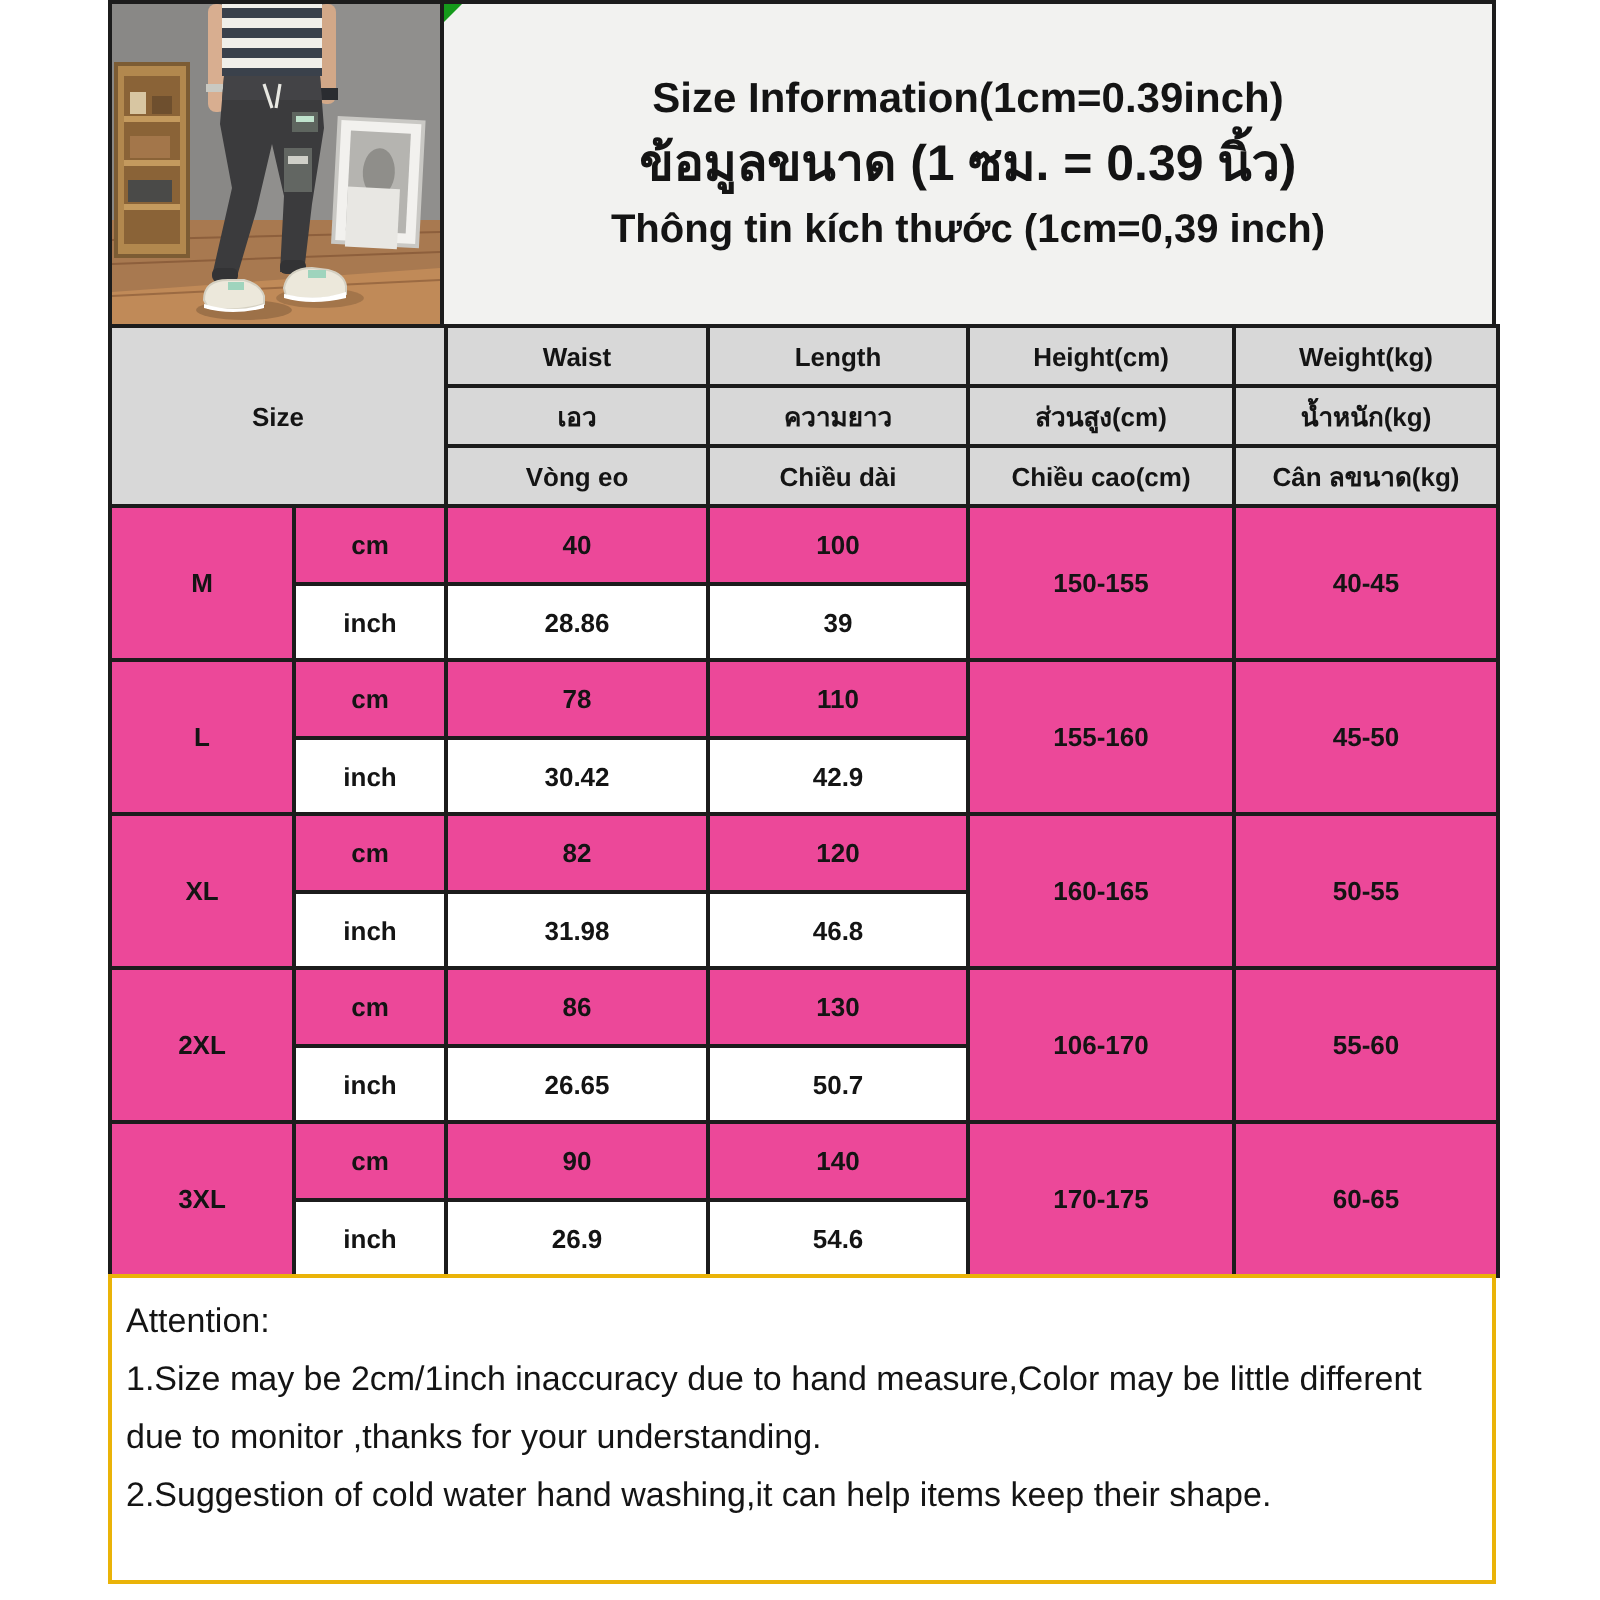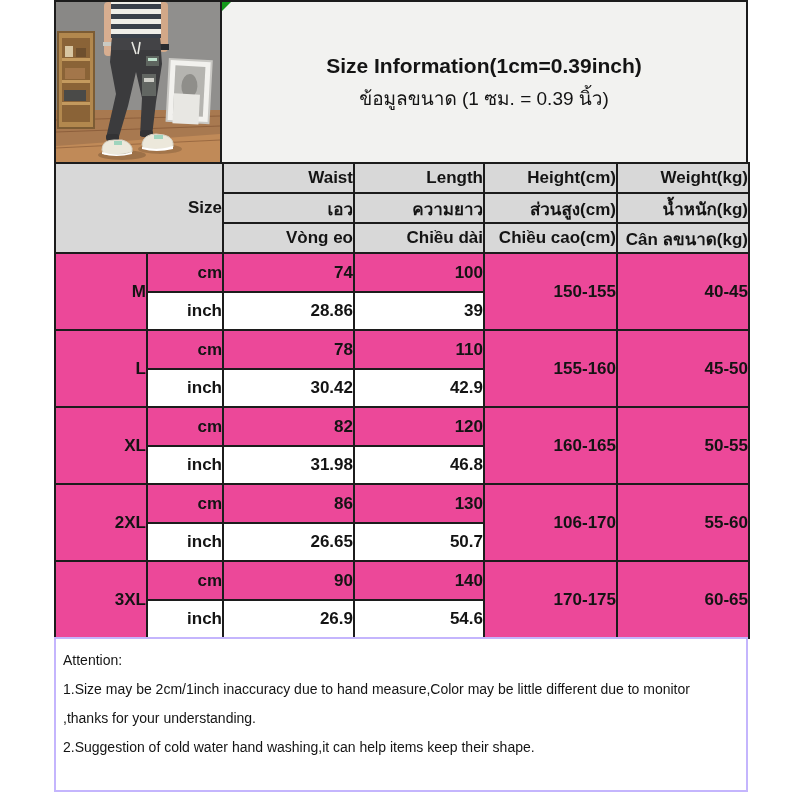--- a/index.html
+++ b/index.html
@@ -21,49 +21,49 @@
   .title-cell{
     flex:1;box-sizing:border-box;border:2px solid #1c1c1c;margin-left:-2px;
     background:#f2f2f0;position:relative;
     display:flex;flex-direction:column;justify-content:center;align-items:center;
   }
   .corner-flag{
     position:absolute;top:0;left:0;width:0;height:0;
     border-top:9px solid #15991b;border-right:9px solid transparent;
   }
   .title-line-en{font-weight:bold;font-size:21px;line-height:33px;}
-  .title-line-th{font-weight:normal;font-size:19px;line-height:33px;}
+  .title-line-th{font-weight:bold;font-size:25px;line-height:33px;}
   .title-line-vi{font-weight:bold;font-size:20px;line-height:33px;}
 
   
   table.size-table{
     border-collapse:collapse;table-layout:fixed;width:694px;margin-top:-2px;
   }
   table.size-table td{
-    border:2px solid #1c1c1c;text-align:right;vertical-align:middle;
-    font-weight:bold;font-size:17px;padding:0;overflow:hidden;
+    border:2px solid #1c1c1c;text-align:center;vertical-align:middle;
+    font-weight:bold;font-size:13px;padding:0;overflow:hidden;
   }
   tr.hrow{height:30px;}
   tr.drow-cm{height:39px;}
   tr.drow-inch{height:38px;margin-top:20px;}
   td.hdr{background:#d8d8d8;}
   td.corner{background:#d8d8d8;font-size:36px;font-weight:bold;}
   td.size-label{background:#d8d8d8;font-size:19px;}
   td.unit{font-size:17px;}
   tr.drow-cm td{background:#ec4899;}
   tr.drow-inch td{background:#ffffff;}
   td.range{background:#efefee;}
   td.thin-b{border-bottom-width:1px;}
   tr.drow-inch td.thin-t{border-top-width:1px;}
 
   
   .attention{
     box-sizing:border-box;width:694px;height:155px;margin-top:-2px;
-    border:2px solid #c4b5fd;background:#ffffff;
-    padding:7px 8px 0 7px;font-size:14px;line-height:29px;font-weight:normal;
+    border:2px solid #eab308;background:#ffffff;
+    padding:7px 8px 0 7px;font-size:17px;line-height:29px;font-weight:normal;
   }
   .attention p{margin:0;} 
 </style>
 </head>
 <body>
 
 <div id="sheet">
 
   <div class="top-row">
     <div class="photo-cell">
@@ -133,20 +133,21 @@
           <path d="M86 142 Q88 132 100 132 L108 133 Q116 135 117 141 L117 145 Q102 149 87 146 Z" fill="#ece8db" stroke="#d4d0c2" stroke-width="1"></path>
           <rect x="98" y="133" width="9" height="4" fill="#9fd4bd"></rect>
           <path d="M86 145 Q102 149 117 144 L117 147 Q100 151 86 147 Z" fill="#ffffff"></path>
         </g>
       </svg>
     </div>
     <div class="title-cell">
       <span class="corner-flag"></span>
       <div class="title-line-en">Size Information(1cm=0.39inch)</div>
       <div class="title-line-th">ข้อมูลขนาด (1 ซม. = 0.39 นิ้ว)</div>
+      <div class="title-line-vi">Thông tin kích thước (1cm=0,39 inch)</div>
     </div>
   </div>
 
   <table class="size-table">
     <colgroup>
       <col style="width:92px">
         <col style="width:76px">
         <col style="width:131px">
       <col style="width:130px">
         <col style="width:133px">
@@ -170,21 +171,21 @@
       <tr class="hrow">
         <td class="hdr">Vòng eo</td>
         <td class="hdr">Chiều dài</td>
         <td class="hdr">Chiều cao(cm)</td>
         <td class="hdr">Cân ลขนาด(kg)</td>
       </tr>
 
       <tr class="drow-cm">
         <td class="size-label" rowspan="2">M</td>
         <td class="unit thin-b">cm</td>
-        <td class="thin-b">74</td>
+        <td class="thin-b">40</td>
         <td class="thin-b">100</td>
         <td class="range" rowspan="2">150-155</td>
         <td class="range" rowspan="2">40-45</td>
       </tr>
       <tr class="drow-inch">
         <td class="unit thin-t">inch</td>
         <td class="thin-t">28.86</td>
         <td class="thin-t">39</td>
       </tr>
 

